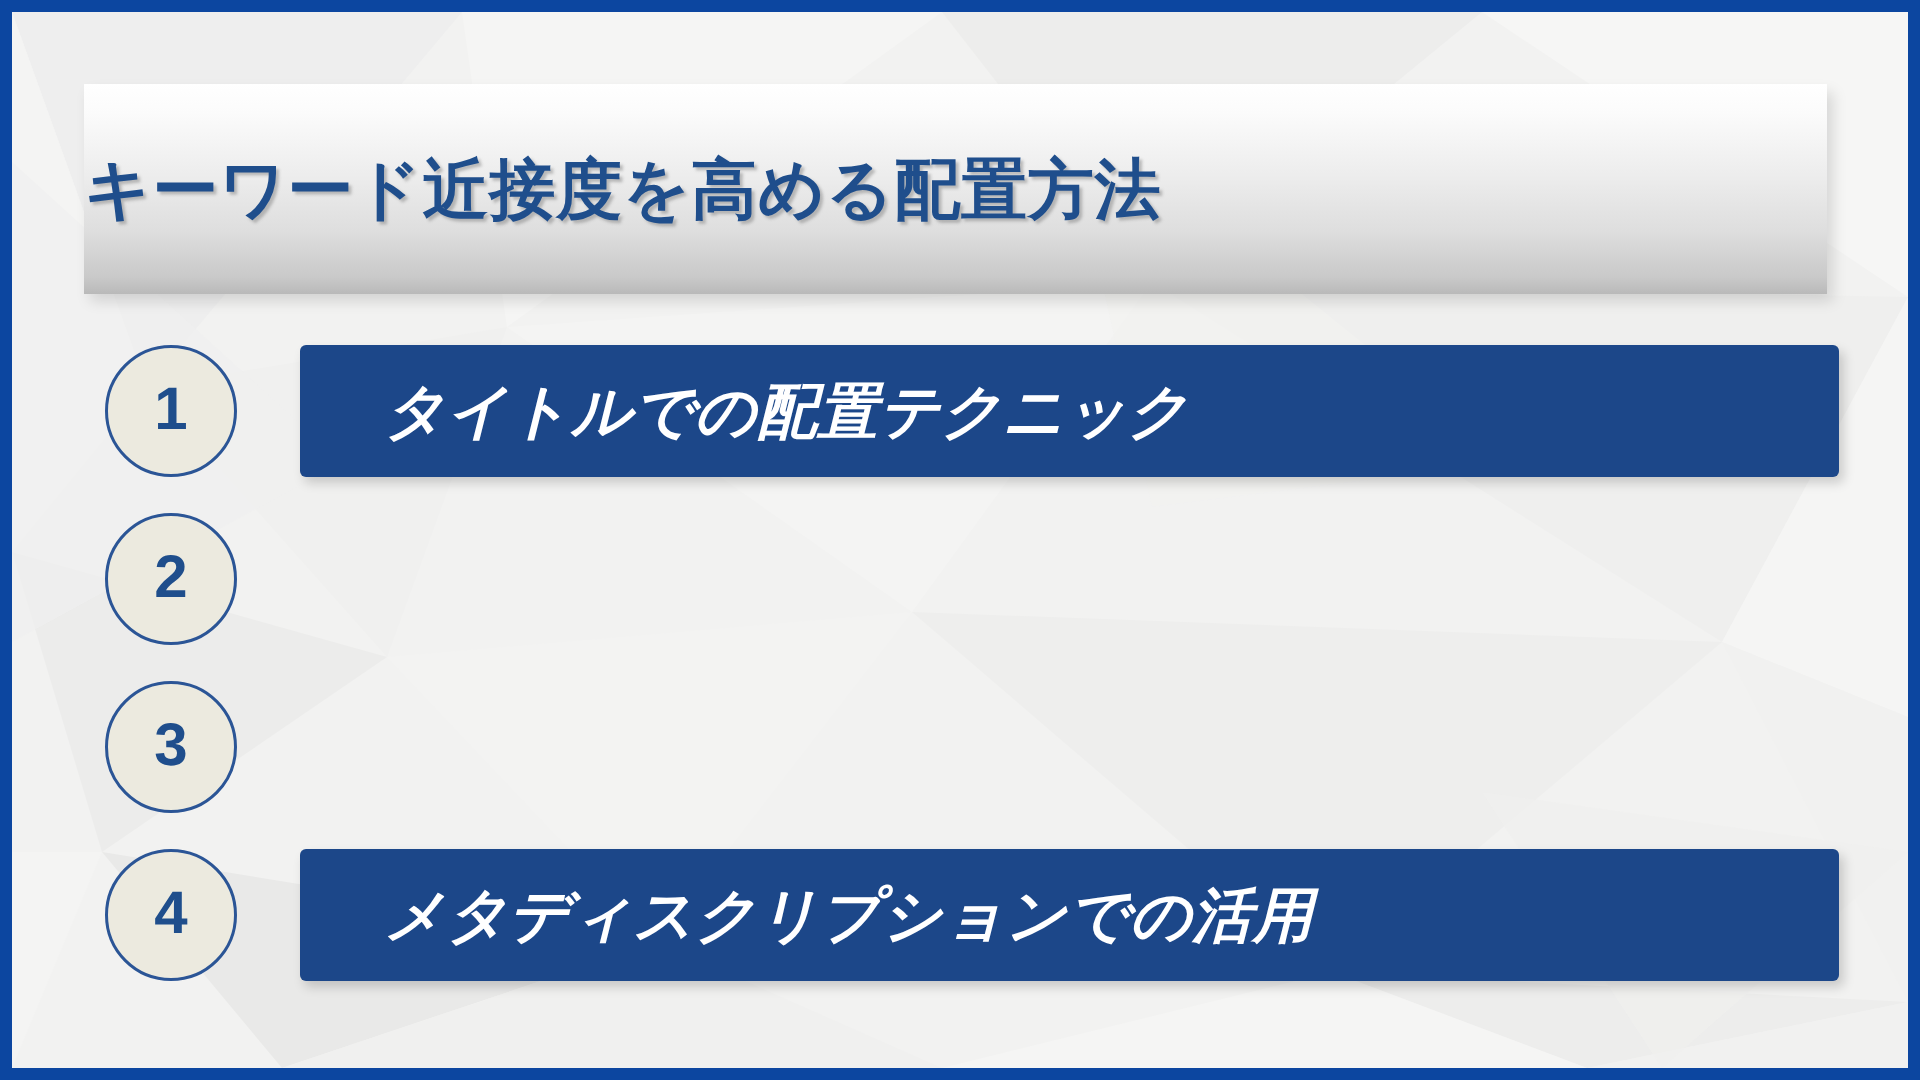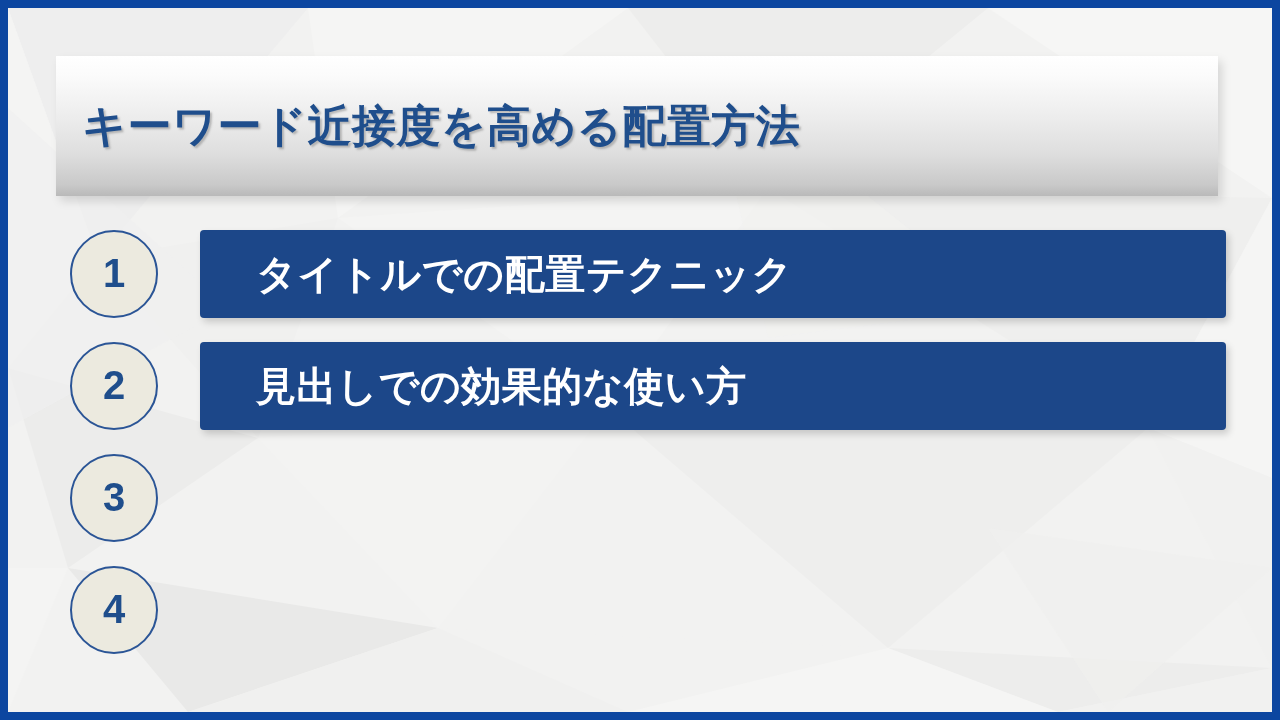--- a/index.html
+++ b/index.html
@@ -37,21 +37,20 @@
     position:absolute;
     left:48px; top:48px;
     width:1162px; height:140px;
     background:linear-gradient(180deg,
         #ffffff 0%, #fbfbfb 14%, #ececec 45%,
         #dedede 70%, #c9c9c9 92%, #b9b9b9 100%);
     box-shadow:4px 5px 9px rgba(0,0,0,0.13);
     display:flex; align-items:center;
   }
   #title-text {
-    margin-left:26px;
     font-size:44px;
     font-weight:bold;
     letter-spacing:0.5px;
     color:#1f4e8c;
     text-shadow:2px 2px 2px rgba(120,120,120,0.45);
     white-space:nowrap;
   }
 
   
   #list {
@@ -90,20 +89,21 @@
 
   .bar {
     position:absolute;
     left:144px; top:0;
     width:1026px; height:88px;
     background:#1c4789;
     border-radius:4px;
     box-shadow:3px 4px 7px rgba(0,0,0,0.17);
     display:flex;
     align-items:center;
+    font-style:italic;
   }
   .bar-label {
     margin-left:56px;
     font-size:40px;
     font-weight:bold;
     color:#ffffff;
     letter-spacing:0.5px;
     white-space:nowrap;
   }
 </style>
@@ -152,32 +152,32 @@
         </div>
         <div class="bar">
           <div class="bar-label">タイトルでの配置テクニック</div>
         </div>
       </div>
 
       <div class="row">
         <div class="num-circle">
           <span>2</span>
         </div>
-        <div class="bar">
-          <div class="bar-label">見出しでの効果的な使い方</div>
-        </div>
       </div>
 
       <div class="row">
         <div class="num-circle">
           <span>3</span>
         </div>
       </div>
 
       <div class="row">
         <div class="num-circle">
           <span>4</span>
         </div>
+        <div class="bar">
+          <div class="bar-label">メタディスクリプションでの活用</div>
+        </div>
       </div>
 
     </div>
   </div>
 </div>
 
 </body></html>

